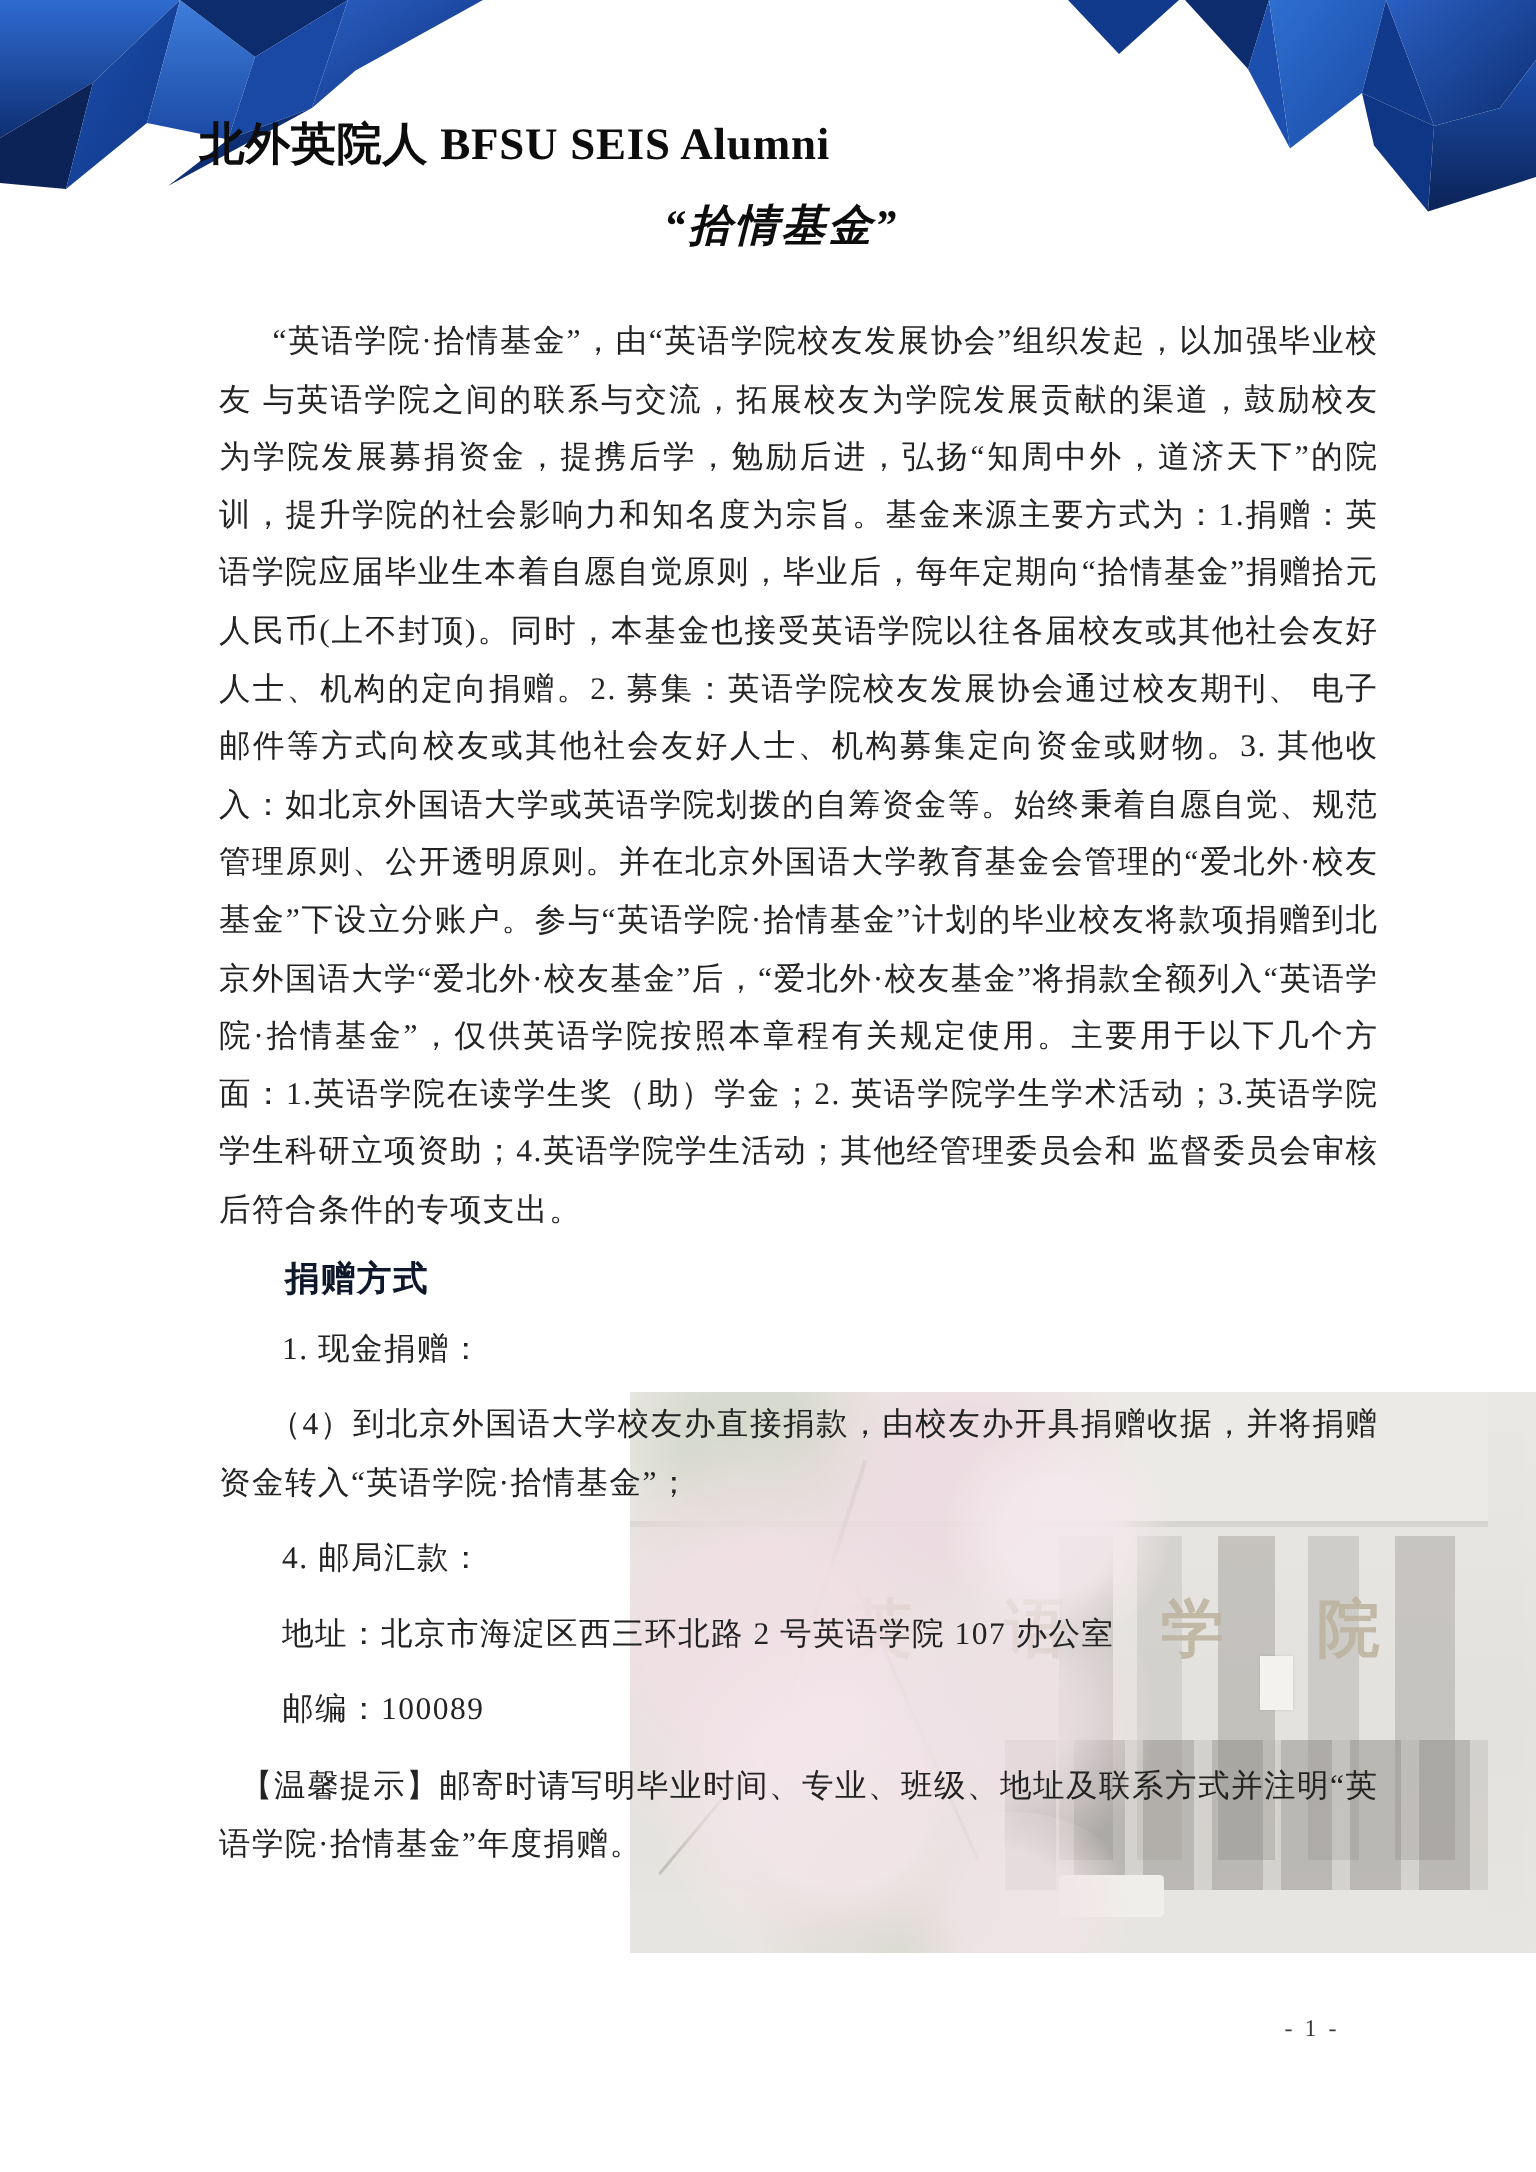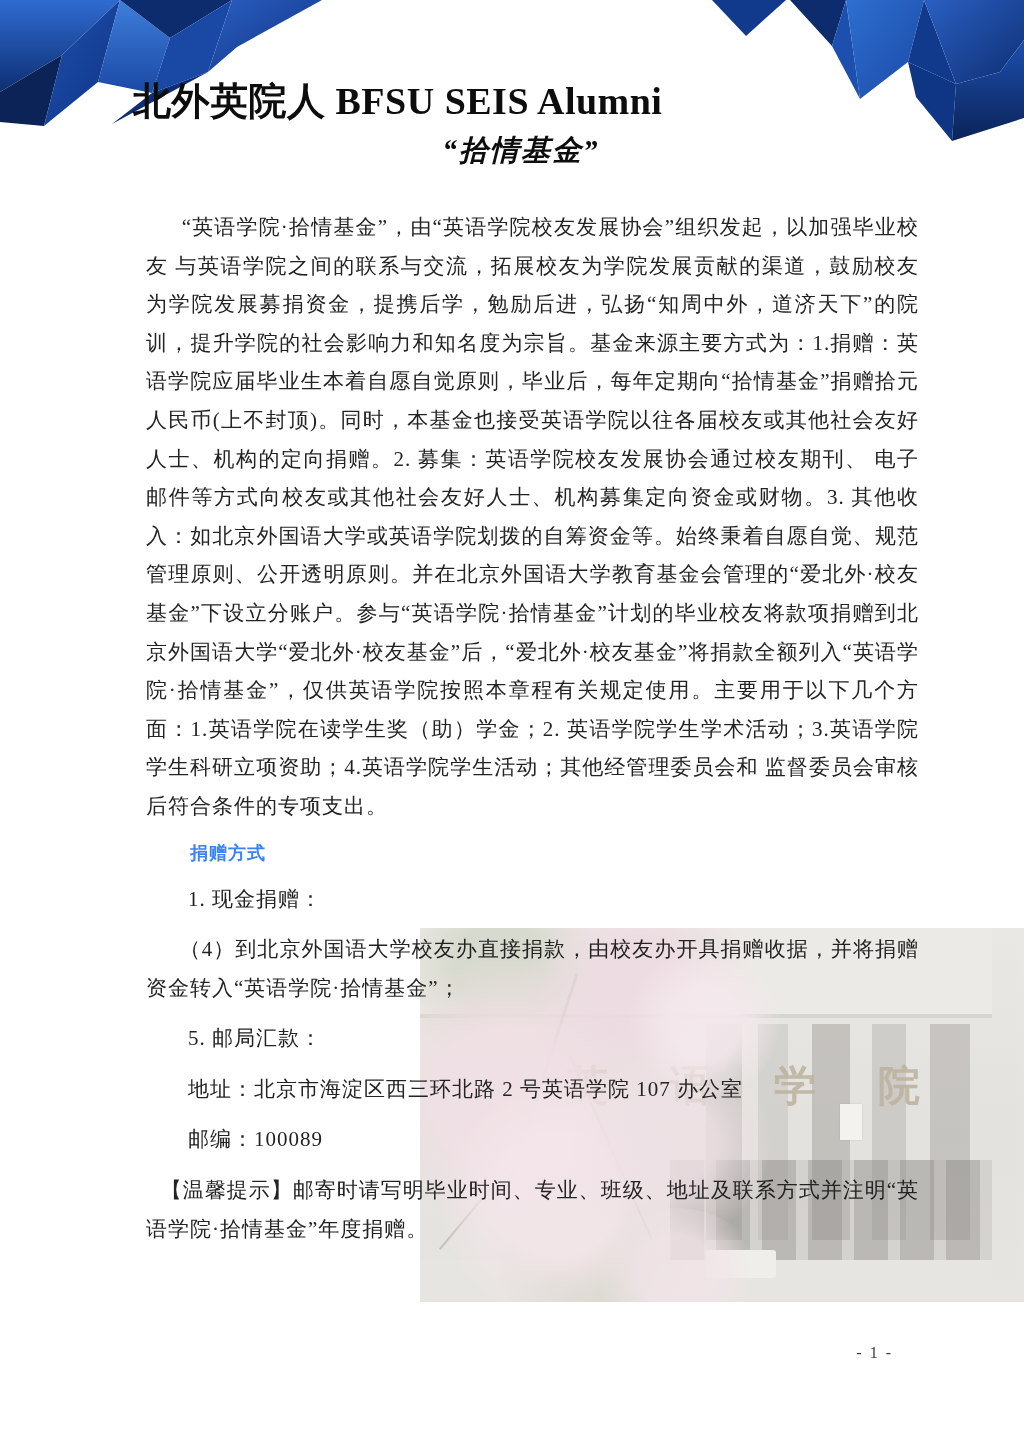--- a/index.html
+++ b/index.html
@@ -8,21 +8,21 @@
     background:#ffffff;overflow:hidden;
     font-family:"Liberation Serif","DejaVu Serif",serif;color:#232323;
   }
   
   .deco{position:absolute;top:0;}
   .deco-left{left:0;}
   .deco-right{left:694px;}
   
   .brand{
     position:absolute;left:133px;top:76px;width:860px;
-    font-size:38px;font-weight:bold;color:#0d0d0d;letter-spacing:.5px;z-index:3;
+    font-size:30px;font-weight:bold;color:#0d0d0d;letter-spacing:.5px;z-index:3;
   }
   .subtitle{
     position:absolute;left:0;top:131px;width:1024px;text-align:center;
     font-size:29px;font-weight:bold;color:#0d0d0d;letter-spacing:2px;text-indent:18px;z-index:3;font-style:italic;
   }
   
   .photo{
     position:absolute;left:420px;top:928px;width:656px;height:374px;
     opacity:.60;z-index:1;overflow:hidden;background:linear-gradient(180deg,#dcd9d3 0%,#d2cfc9 55%,#d7d4ce 100%);
   }
@@ -59,21 +59,21 @@
   .r2{left:190px;top:120px;width:2px;height:200px;transform:rotate(-24deg);}
   .r3{left:70px;top:180px;width:2px;height:160px;transform:rotate(40deg);}
   
   .content{
     position:absolute;left:134px;top:196px;width:797px;z-index:2;
     font-size:21px;line-height:38.6px;letter-spacing:1px;text-align:justify;
   }
   .content p{margin:12px;}
   .intro{text-indent:1.7em;}
   .sec-heading{
-    font-size:18px;font-weight:bold;color:#3b82f6;margin:66px 0 8px 0;
+    font-size:23px;font-weight:bold;color:#0f172a;margin:66px 0 8px 0;
     padding-left:44px;line-height:30px;letter-spacing:1px;
   }
   .ind2{text-indent:2em;}
   .ind16{text-indent:1.6em;}
   .ind11{text-indent:1.1em;}
   .ind07{text-indent:.7em;}
   
   .pageno{
     position:absolute;top:1344px;right:131px;font-size:16px;color:#3c3c3c;
     letter-spacing:2px;z-index:3;
@@ -165,21 +165,21 @@
     <div class="bl b4"></div>
     <div class="bl b7"></div>
     <div class="bl b8"></div>
   </div>
 
   <div class="content">
     <p class="intro">“英语学院·拾情基金”，由“英语学院校友发展协会”组织发起，以加强毕业校友 与英语学院之间的联系与交流，拓展校友为学院发展贡献的渠道，鼓励校友为学院发展募捐资金，提携后学，勉励后进，弘扬“知周中外，道济天下”的院训，提升学院的社会影响力和知名度为宗旨。基金来源主要方式为：1.捐赠：英语学院应届毕业生本着自愿自觉原则，毕业后，每年定期向“拾情基金”捐赠拾元人民币(上不封顶)。同时，本基金也接受英语学院以往各届校友或其他社会友好人士、机构的定向捐赠。2. 募集：英语学院校友发展协会通过校友期刊、 电子邮件等方式向校友或其他社会友好人士、机构募集定向资金或财物。3. 其他收入：如北京外国语大学或英语学院划拨的自筹资金等。始终秉着自愿自觉、规范管理原则、公开透明原则。并在北京外国语大学教育基金会管理的“爱北外·校友基金”下设立分账户。参与“英语学院·拾情基金”计划的毕业校友将款项捐赠到北京外国语大学“爱北外·校友基金”后，“爱北外·校友基金”将捐款全额列入“英语学院·拾情基金”，仅供英语学院按照本章程有关规定使用。主要用于以下几个方面：1.英语学院在读学生奖（助）学金；2. 英语学院学生学术活动；3.英语学院学生科研立项资助；4.英语学院学生活动；其他经管理委员会和 监督委员会审核后符合条件的专项支出。</p>
     <p class="sec-heading">捐赠方式</p>
     <p class="ind2">1. 现金捐赠：</p>
     <p class="ind16">（4）到北京外国语大学校友办直接捐款，由校友办开具捐赠收据，并将捐赠资金转入“英语学院·拾情基金”；</p>
-    <p class="ind2">5. 邮局汇款：</p>
+    <p class="ind2">4. 邮局汇款：</p>
     <p class="ind2">地址：北京市海淀区西三环北路 2 号英语学院 107 办公室</p>
     <p class="ind2">邮编：100089</p>
     <p class="ind07">【温馨提示】邮寄时请写明毕业时间、专业、班级、地址及联系方式并注明“英语学院·拾情基金”年度捐赠。</p>
   </div>
 
   <div class="pageno">- 1 -</div>
 
 </div>
 
 </body></html>

